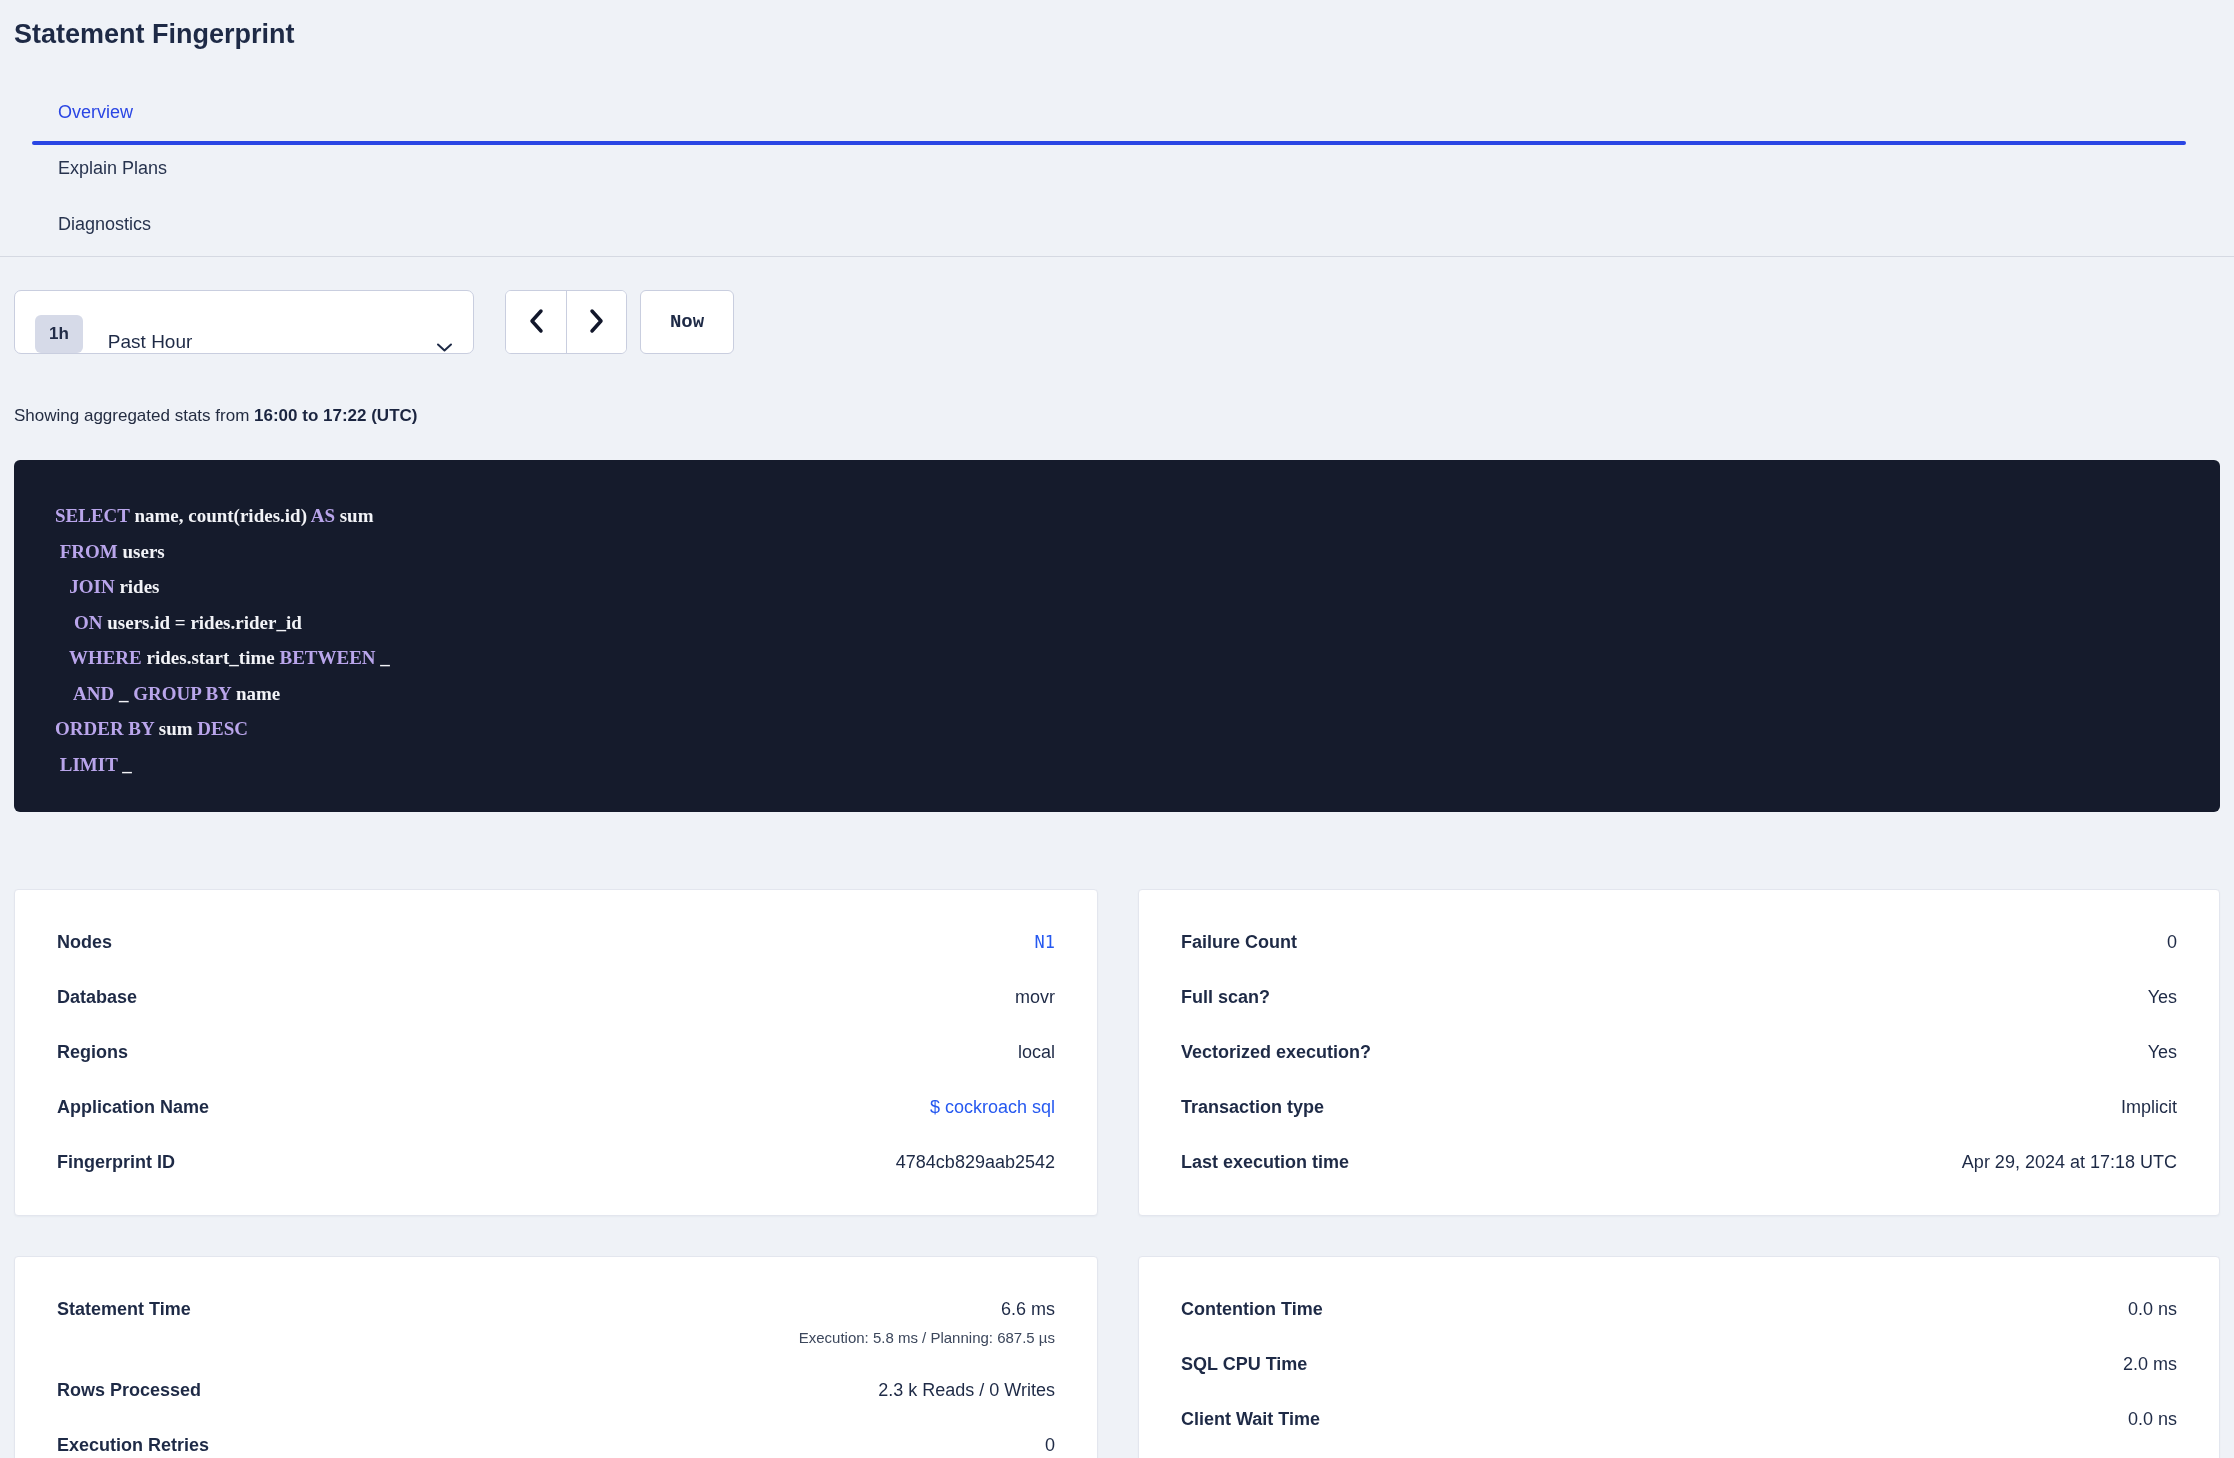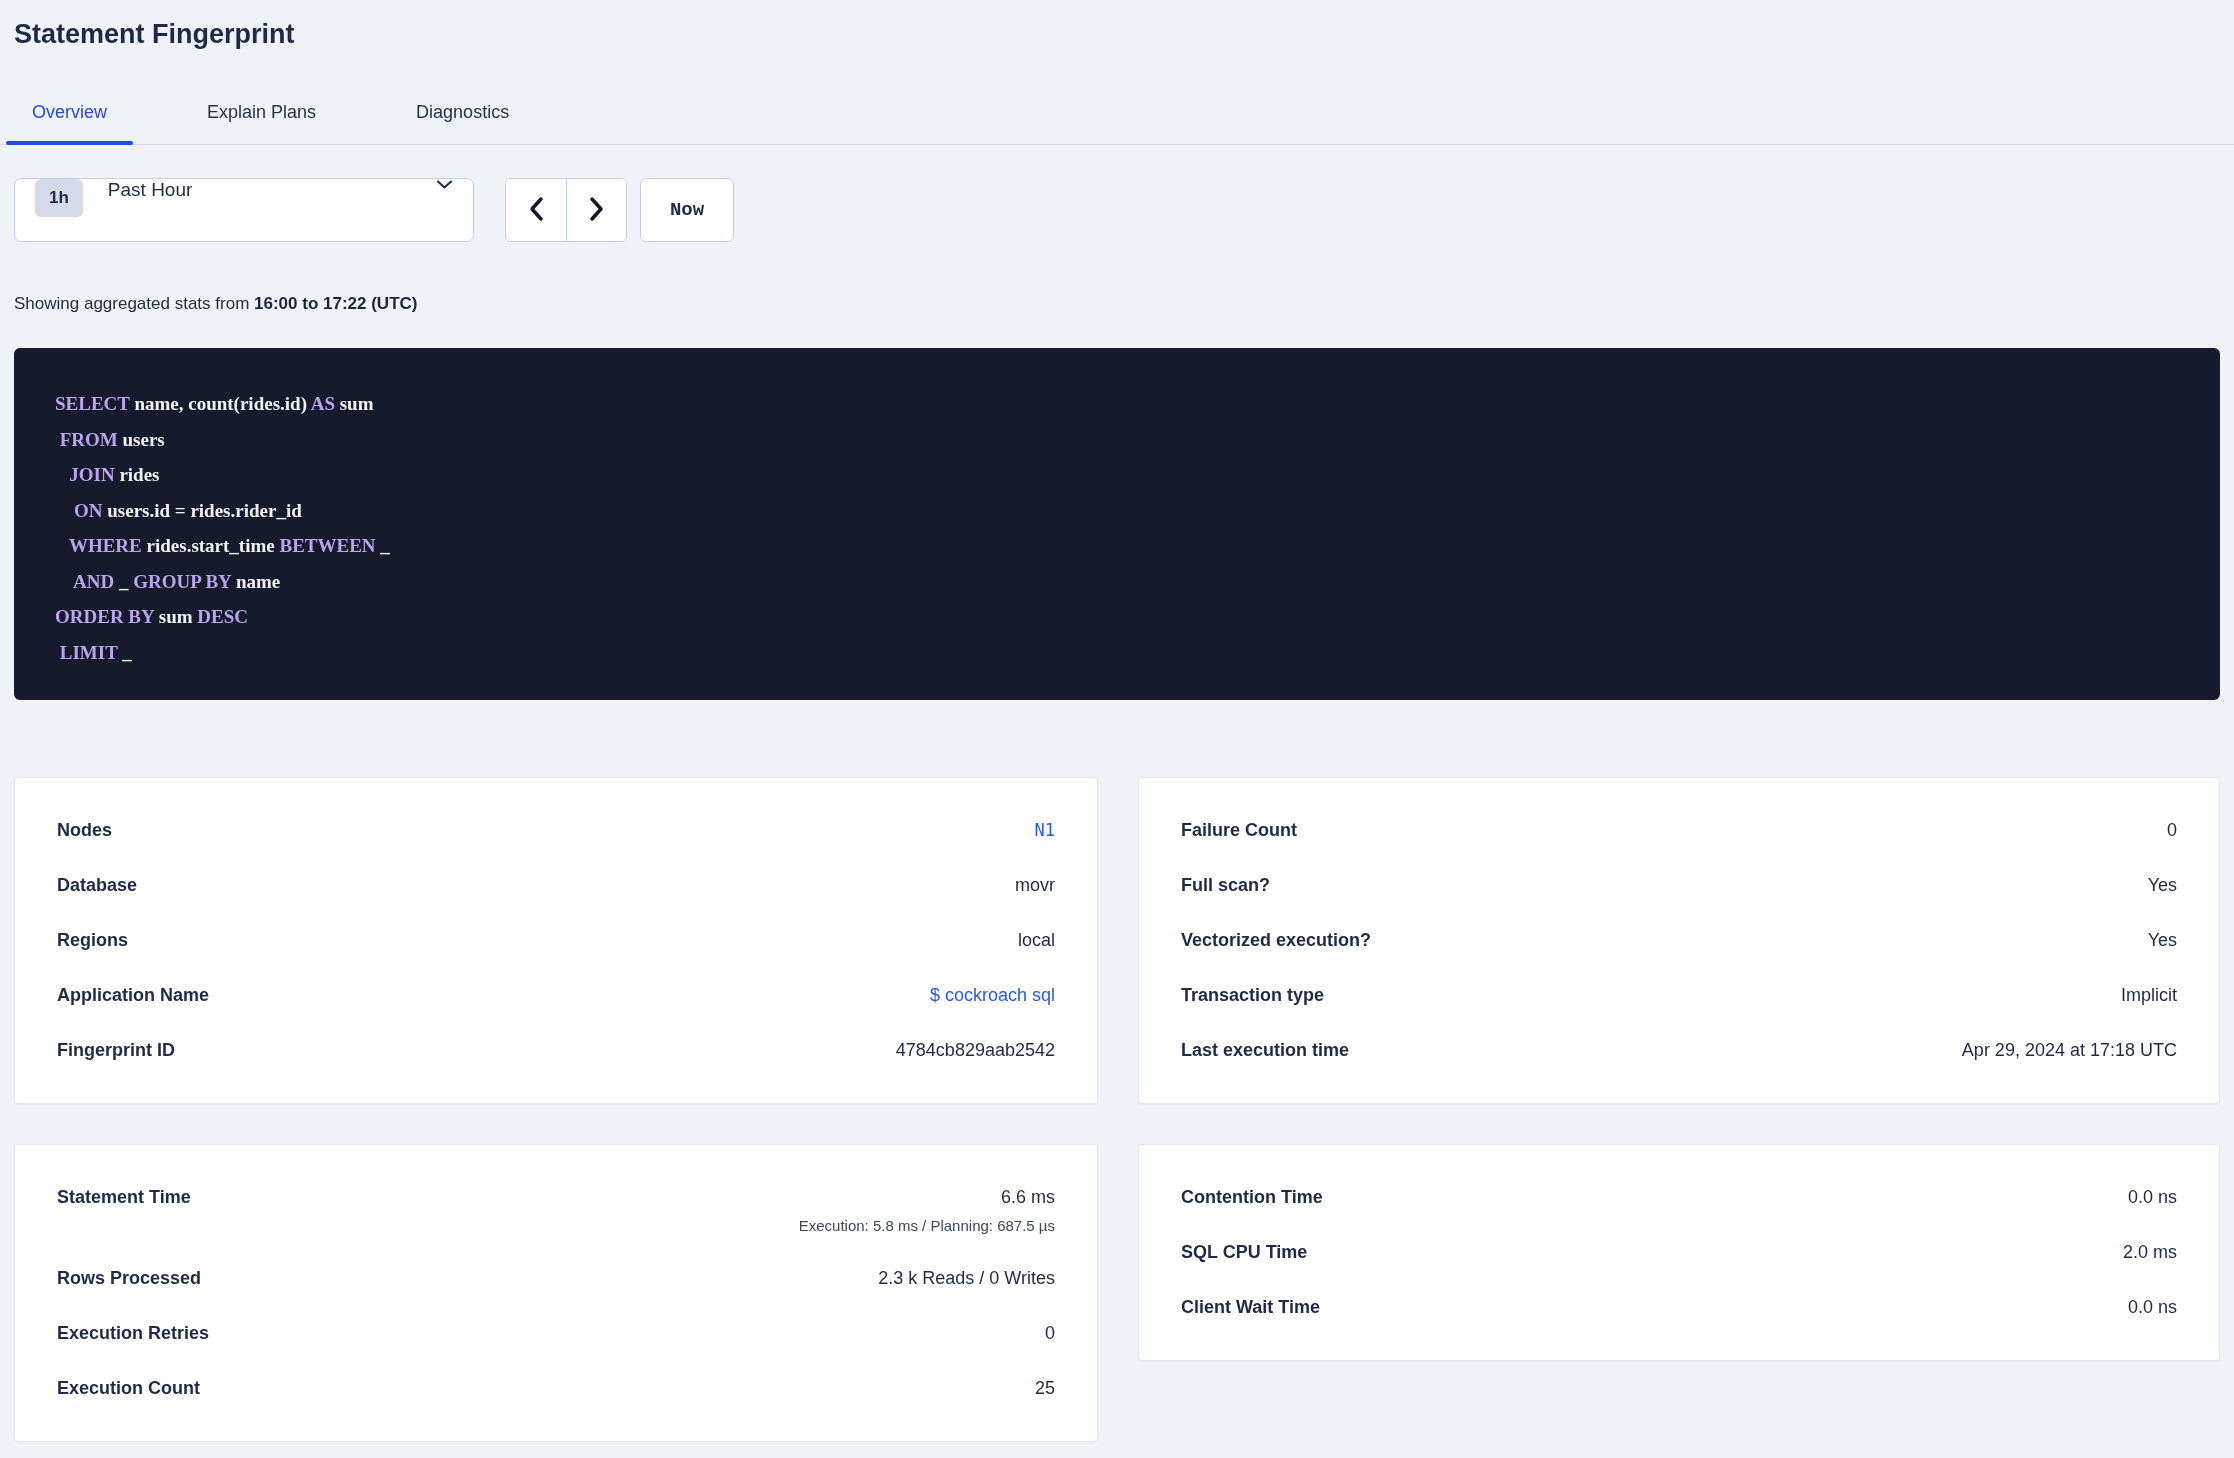--- a/index.html
+++ b/index.html
@@ -29,41 +29,41 @@
     margin:16px 0 0;
     font-size:27px;line-height:36px;font-weight:700;
     color:var(--ink);
   }
 
   
   .tabbar{
     margin-top:36px;
     border-bottom:1px solid #D5D9E2;
   }
-  .tabs{display:flex;padding-left:6px;}
+  .tabs{display:flex;padding-left:32px;flex-direction:column;}
   .tab{
     font-size:18px;line-height:24px;
     padding:12px 26px 20px;
     margin-right:48px;
     color:#27334E;
     cursor:pointer;
     position:relative;
   }
   .tab.active{color:var(--accent-blue);}
   .tab.active::after{
     content:"";position:absolute;left:0;right:0;bottom:-1px;height:4px;
     background:var(--accent-blue);border-radius:2px;
   }
 
   
   .time-row{display:flex;align-items:center;margin-top:33px;}
   .time-dropdown{
     width:460px;height:64px;background:#fff;
     border:1px solid var(--border);border-radius:7px;
-    display:flex;align-items:flex-start;padding:0 20px;
+    display:flex;align-items:flex-end;padding:0 20px;
     cursor:pointer;
   }
   .range-badge{
     background:#D6DAE8;border-radius:6px;
     font-size:17px;font-weight:700;
     padding:9px 14px;color:#222C47;
   }
   .range-label{font-size:19px;margin-left:25px;color:var(--ink);}
   .dd-caret{margin-left:auto;display:flex;align-items:center;}
   .arrow-group{

